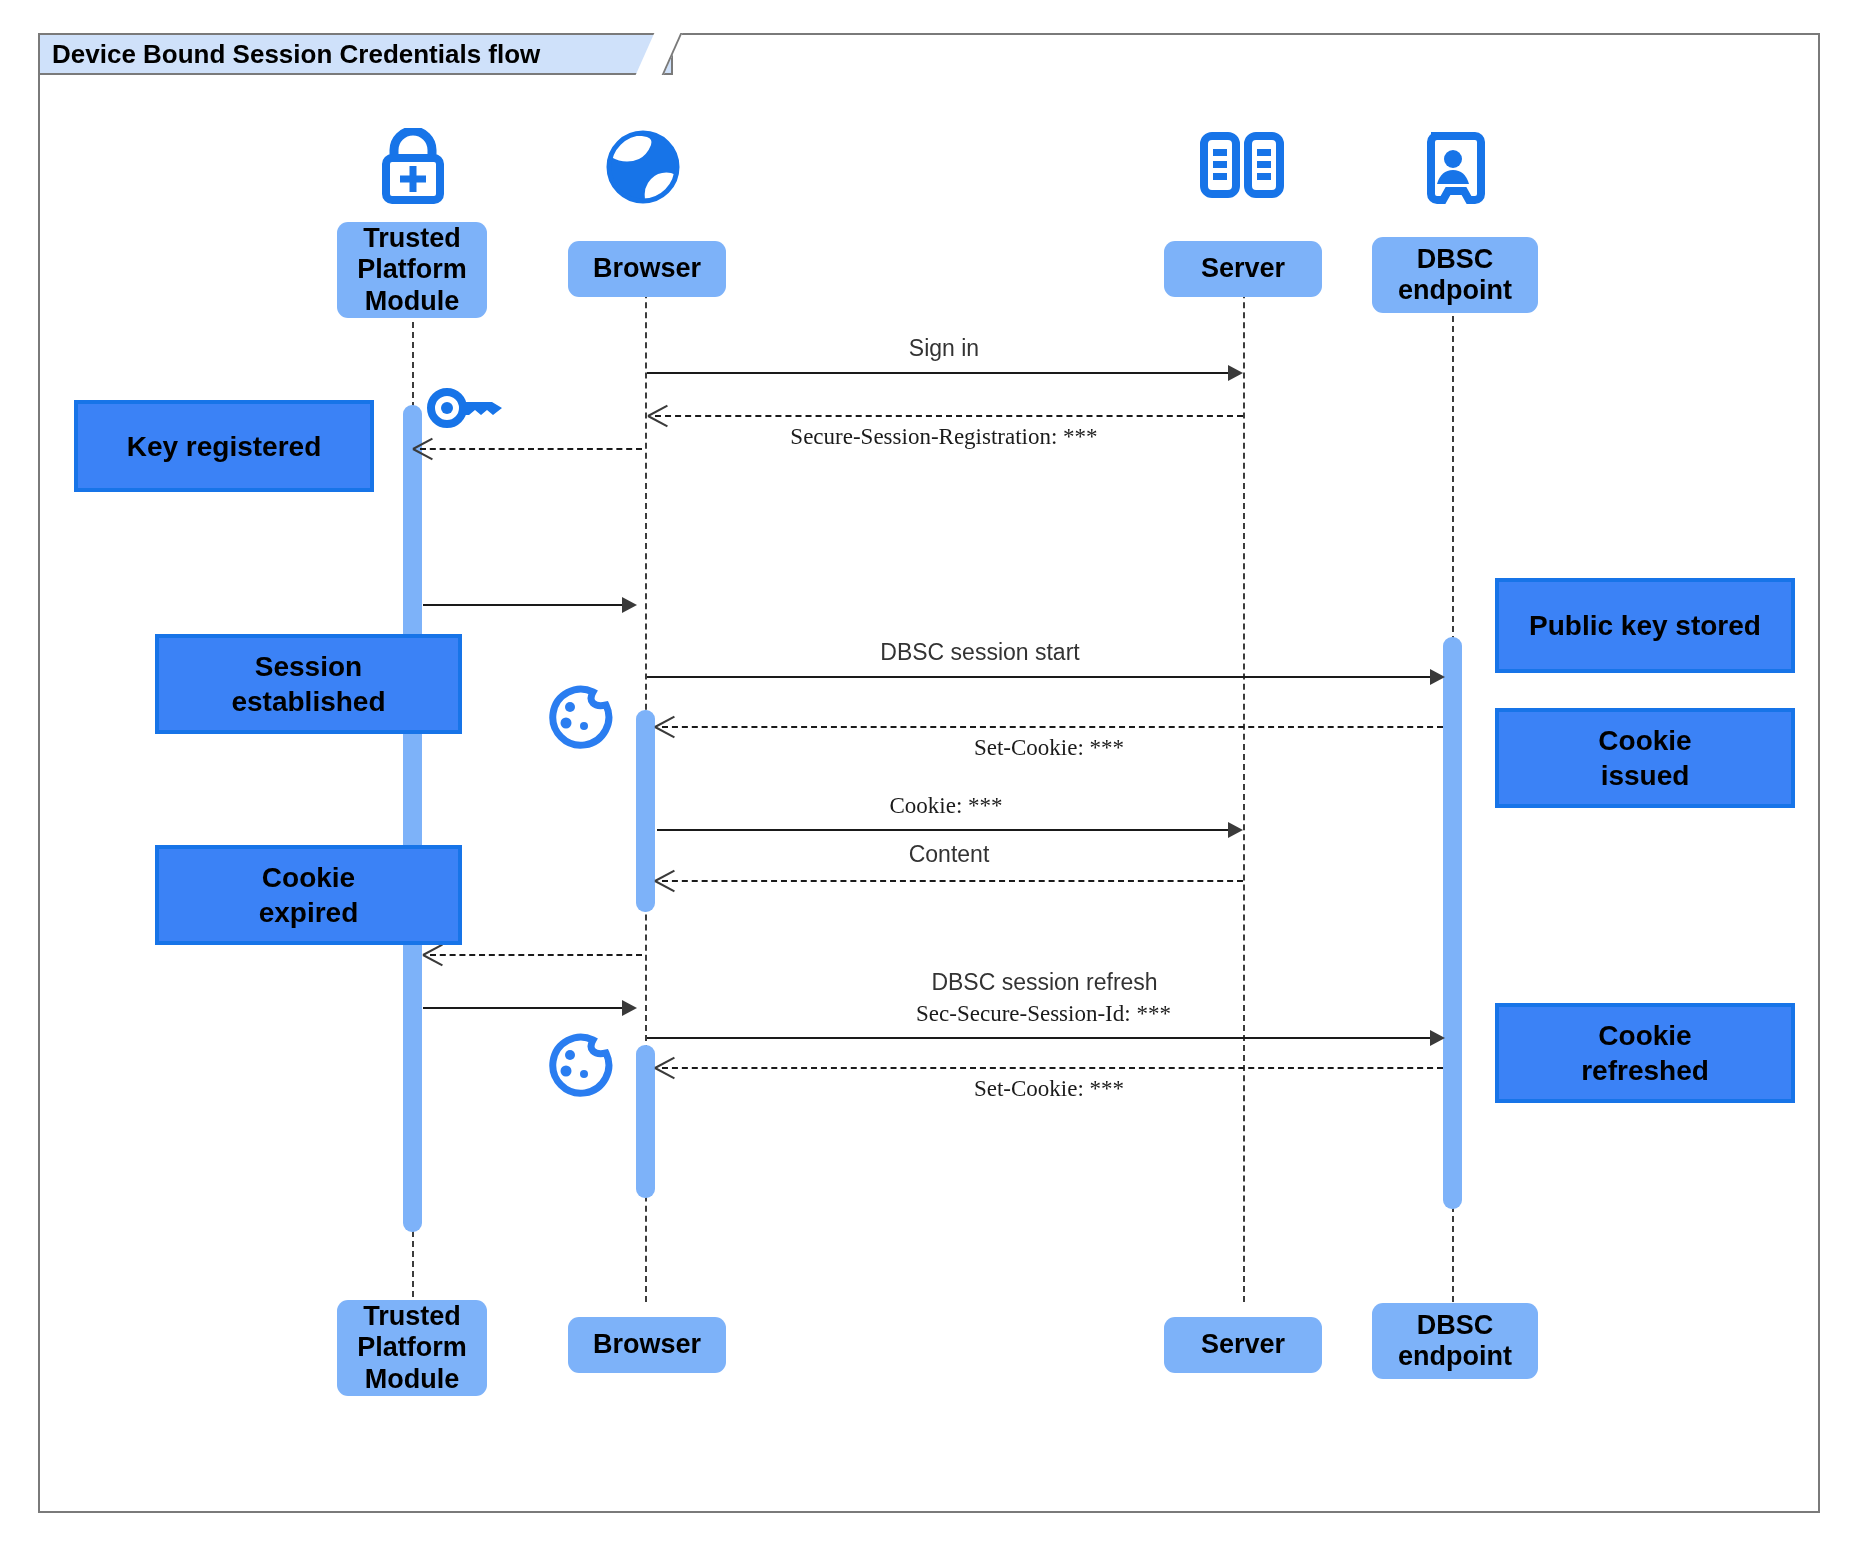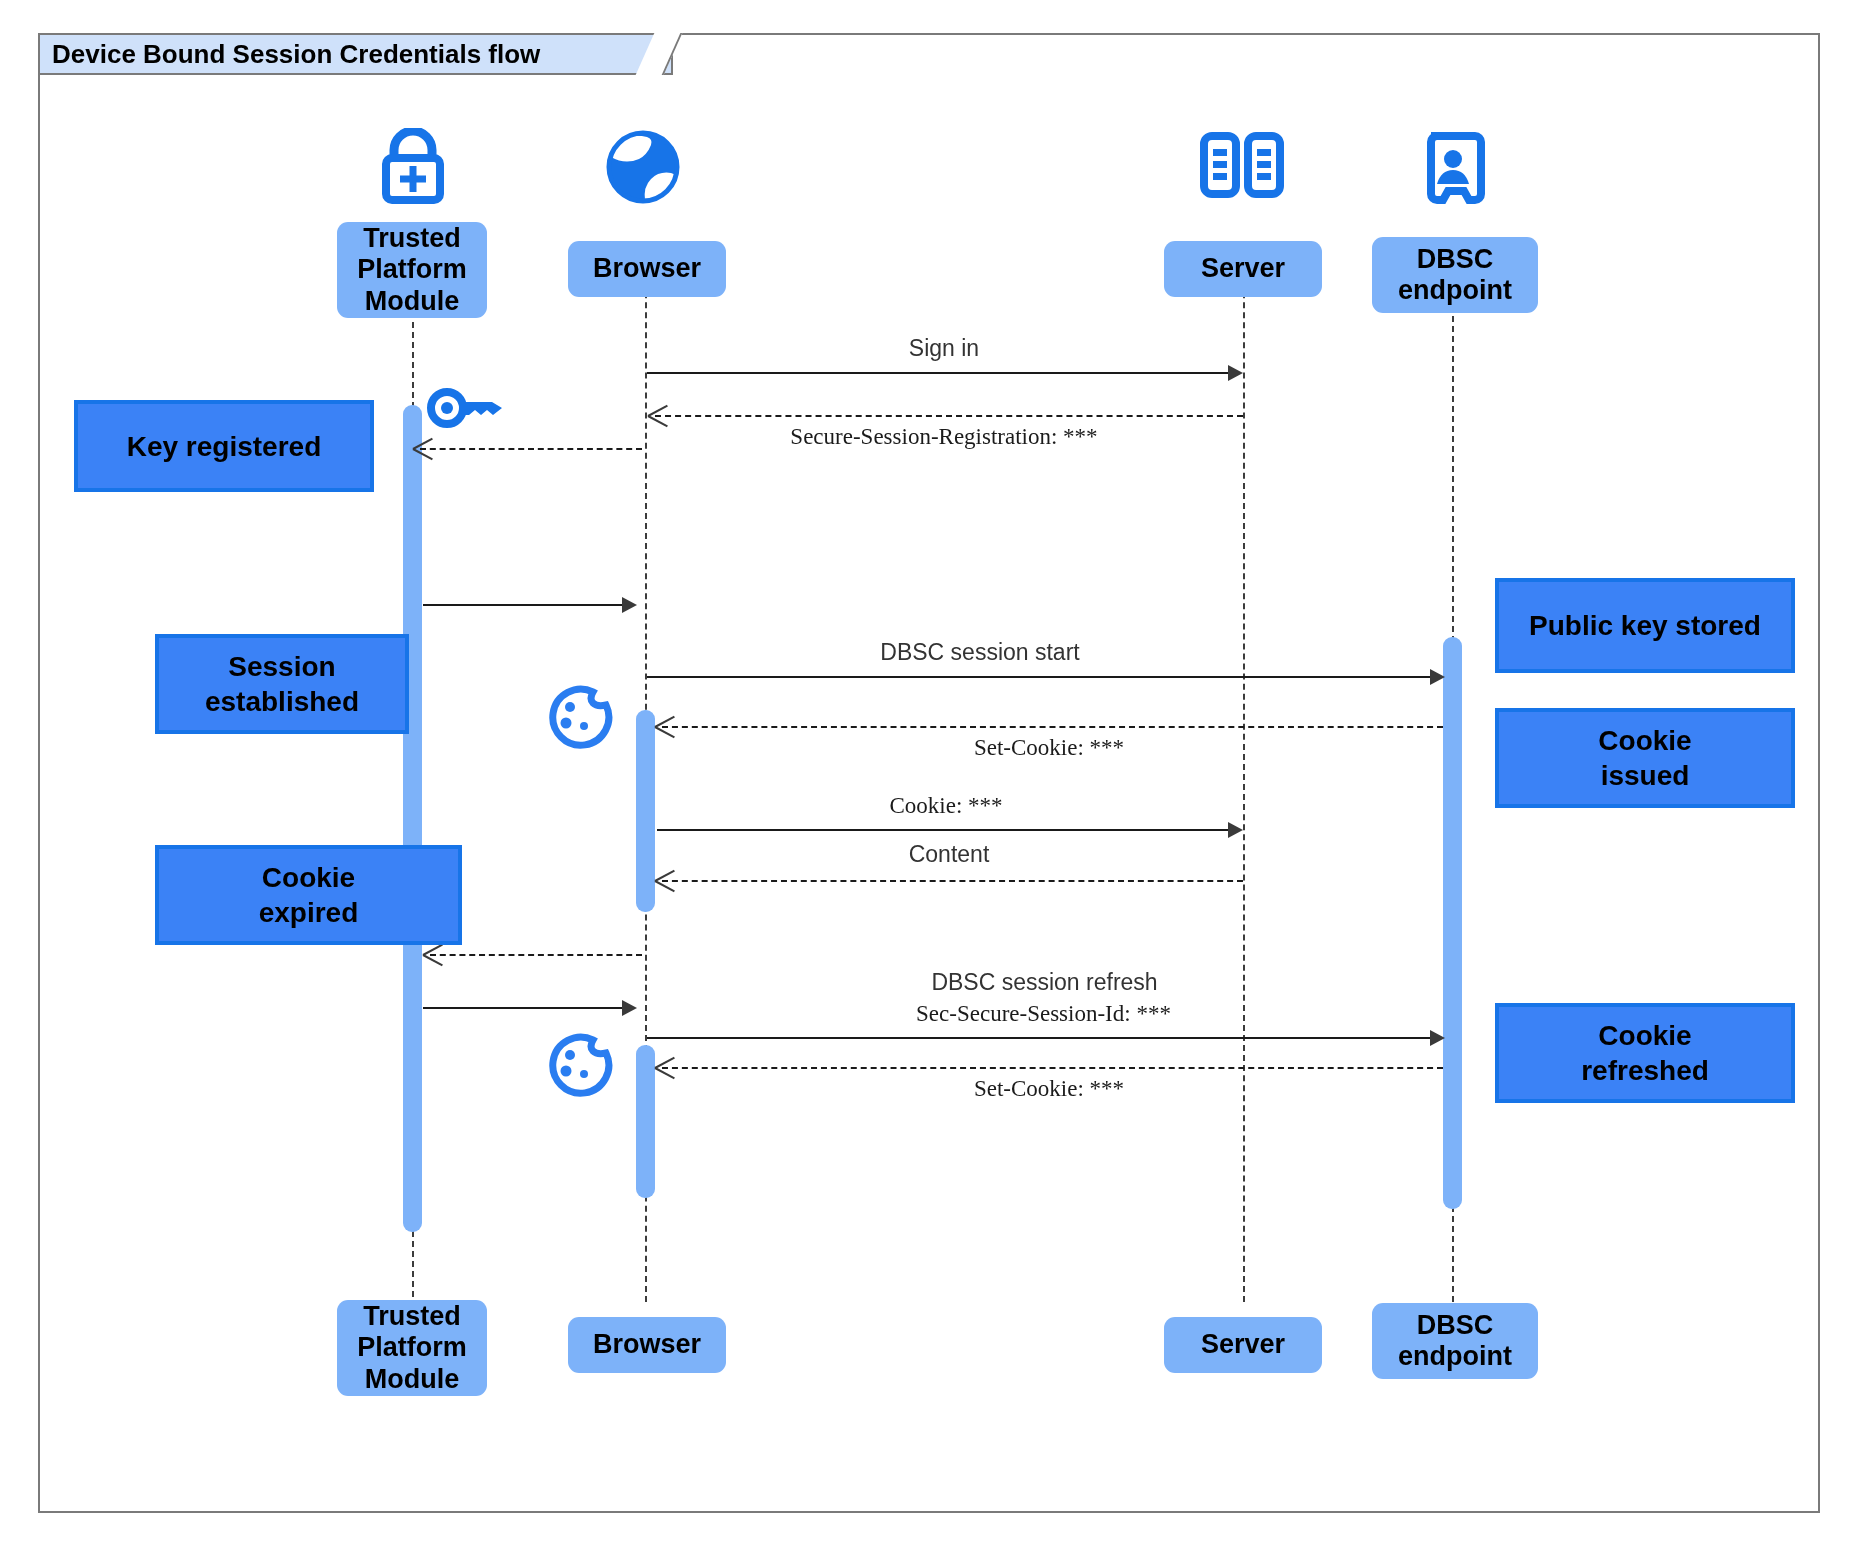--- a/index.html
+++ b/index.html
@@ -284,21 +284,21 @@
   <div class="icon" style="left:546px;top:1032px;width:68px;height:68px;">
     <svg width="68" height="68" viewBox="0 0 68 68">
       <path d="M47 8 a28 28 0 1 0 13 13 q-9 2 -13 -2 q-4 -4 0 -11 z" fill="#fff" stroke="#2a7df0" stroke-width="7"></path>
       <circle cx="24" cy="23" r="5" fill="#2a7df0"></circle>
       <circle cx="20" cy="39" r="5.5" fill="#2a7df0"></circle>
       <circle cx="38" cy="42" r="4" fill="#2a7df0"></circle>
     </svg>
   </div>
 
   <div class="note" style="left:74px;  top:400px;  width:300px; height:92px;">Key registered</div>
-  <div class="note" style="left:155px; top:634px;  width:254px; height:100px;">Session
+  <div class="note" style="left:155px; top:634px;  width:307px; height:100px;">Session
 established</div>
   <div class="note" style="left:155px; top:845px;  width:307px; height:100px;">Cookie
 expired</div>
 
   <div class="note" style="left:1495px; top:578px;  width:300px; height:95px;">Public key stored</div>
   <div class="note" style="left:1495px; top:708px;  width:300px; height:100px;">Cookie
 issued</div>
   <div class="note" style="left:1495px; top:1003px; width:300px; height:100px;">Cookie
 refreshed</div>
 

